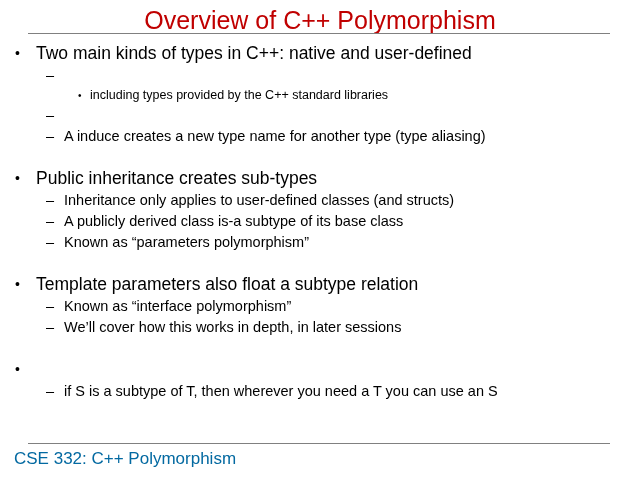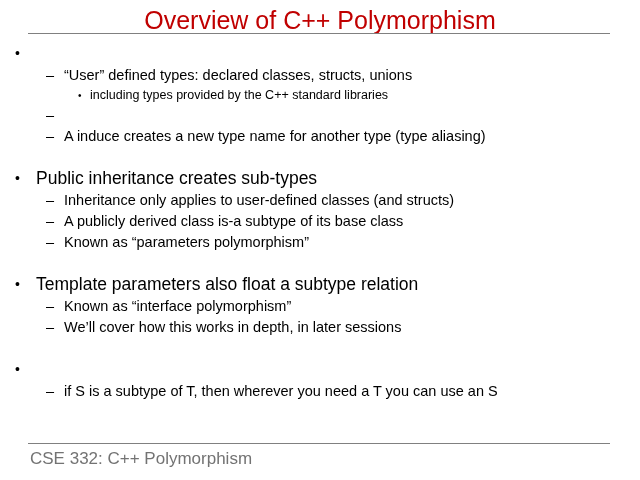--- a/index.html
+++ b/index.html
@@ -114,46 +114,46 @@
   .footer-rule {
     position: absolute;
     left: 28px;
     top: 443px;
     width: 582px;
     height: 1px;
     background: #808080;
   }
   .footer-text {
     position: absolute;
-    left: 30px;
+    left: 14px;
     top: 448px;
     font-size: 17px;
     line-height: 22px;
-    color: #737373;
+    color: #0369a1;
     white-space: nowrap;
   }
 </style>
 </head>
 <body>
 
 <div class="slide">
 
   <div class="slide-title">Overview of C++ Polymorphism</div>
 
   <div class="title-rule"></div>
 
   <div class="body">
 
     <div class="line lvl1">
       <span class="marker">•</span>
-    </div>
-
-    <div class="line lvl2">
-      <span class="marker">–</span>
-      <span>“User” defined types: declared classes, structs, unions</span>
+      <span>Two main kinds of types in C++: native and user-defined</span>
+    </div>
+
+    <div class="line lvl2">
+      <span class="marker">–</span>
     </div>
 
     <div class="line lvl3">
       <span class="marker">•</span>
       <span>including types provided by the C++ standard libraries</span>
     </div>
 
     <div class="line lvl2">
       <span class="marker">–</span>
     </div>

